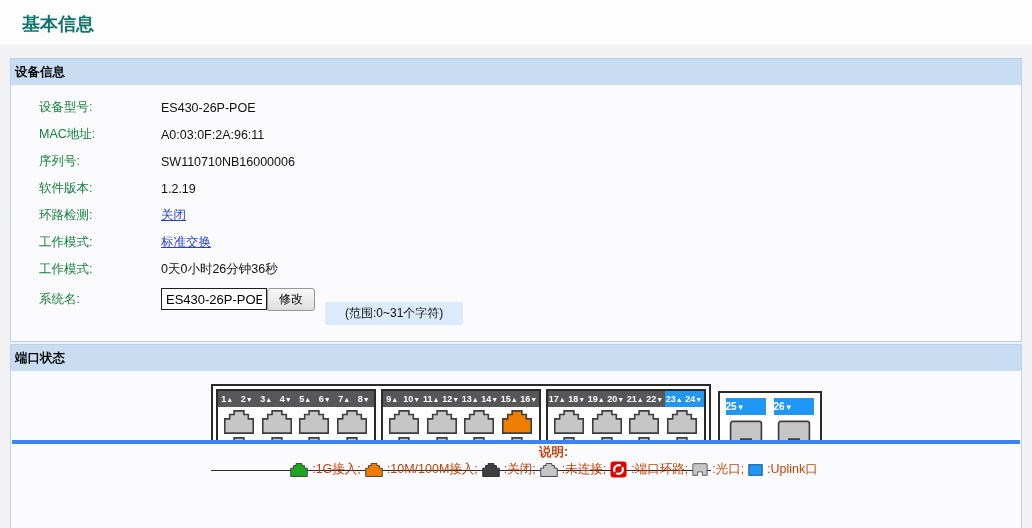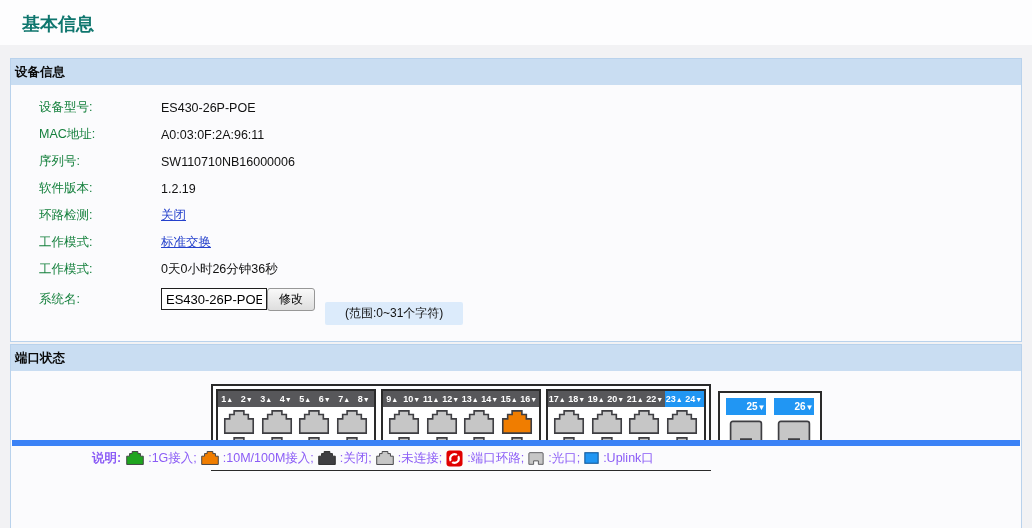--- a/index.html
+++ b/index.html
@@ -50,27 +50,27 @@
   .jack-idle path  { fill:#c6c6c6; stroke:#3e3e42; stroke-width:1.8; }
   .jack-100m path  { fill:#f07d00; stroke:#3e3e42; stroke-width:1.8; }
   .jack-1g path    { fill:#1fa51f; stroke:#3e3e42; stroke-width:1.8; }
   .jack-off path   { fill:#3f3f42; stroke:#2a2a2a; stroke-width:1.8; }
   .fiber-gray path { fill:#c6c6c6; stroke:#3e3e42; stroke-width:1.8; }
 
   .sfp-box { border:2px solid #2a2a2a; background:#fff; padding:5px 6px; display:flex; gap:8px;
              margin-left:7px; margin-top:7px; }
   .sfp-col { display:flex; flex-direction:column; align-items:center; }
   .sfp-label { width:40px; height:17px; background:#2196f3; color:#fff; font-size:10px;
-               font-weight:bold; text-align:right; line-height:17px; }
+               font-weight:bold; text-align:left; line-height:17px; }
   .sfp-label i { font-style:normal; font-size:8px; }
   .fiber { width:36px; height:28px; margin-top:5px; }
 
   .legend { position:absolute; left:1px; right:1px; bottom:1px; height:30px;
-            border-top:6px solid #3b82f6; background:#fbfbfd; display:flex; align-items:center;
-            padding-left:80px; font-size:12.5px; color:#8b5cf6; }
+            border-top:4px solid #3b82f6; background:#fbfbfd; display:flex; align-items:center;
+            padding-left:80px; font-size:12.5px; color:#c2410c;flex-direction:column; }
   .legend b { margin-right:5px; }
   .legend-item { display:flex; align-items:center; margin-right:4px; }
   .legend-ic { display:inline-block; margin-right:4px; }
   .legend-ic.sz-jack  { width:18px; height:14px; }
   .legend-ic.sz-loop  { width:17px; height:17px; }
   .legend-ic.sz-fiber { width:16px; height:13px; }
   .legend-ic.sz-uplink{ width:15px; height:12px; }
 </style>
 </head>
 <body>

